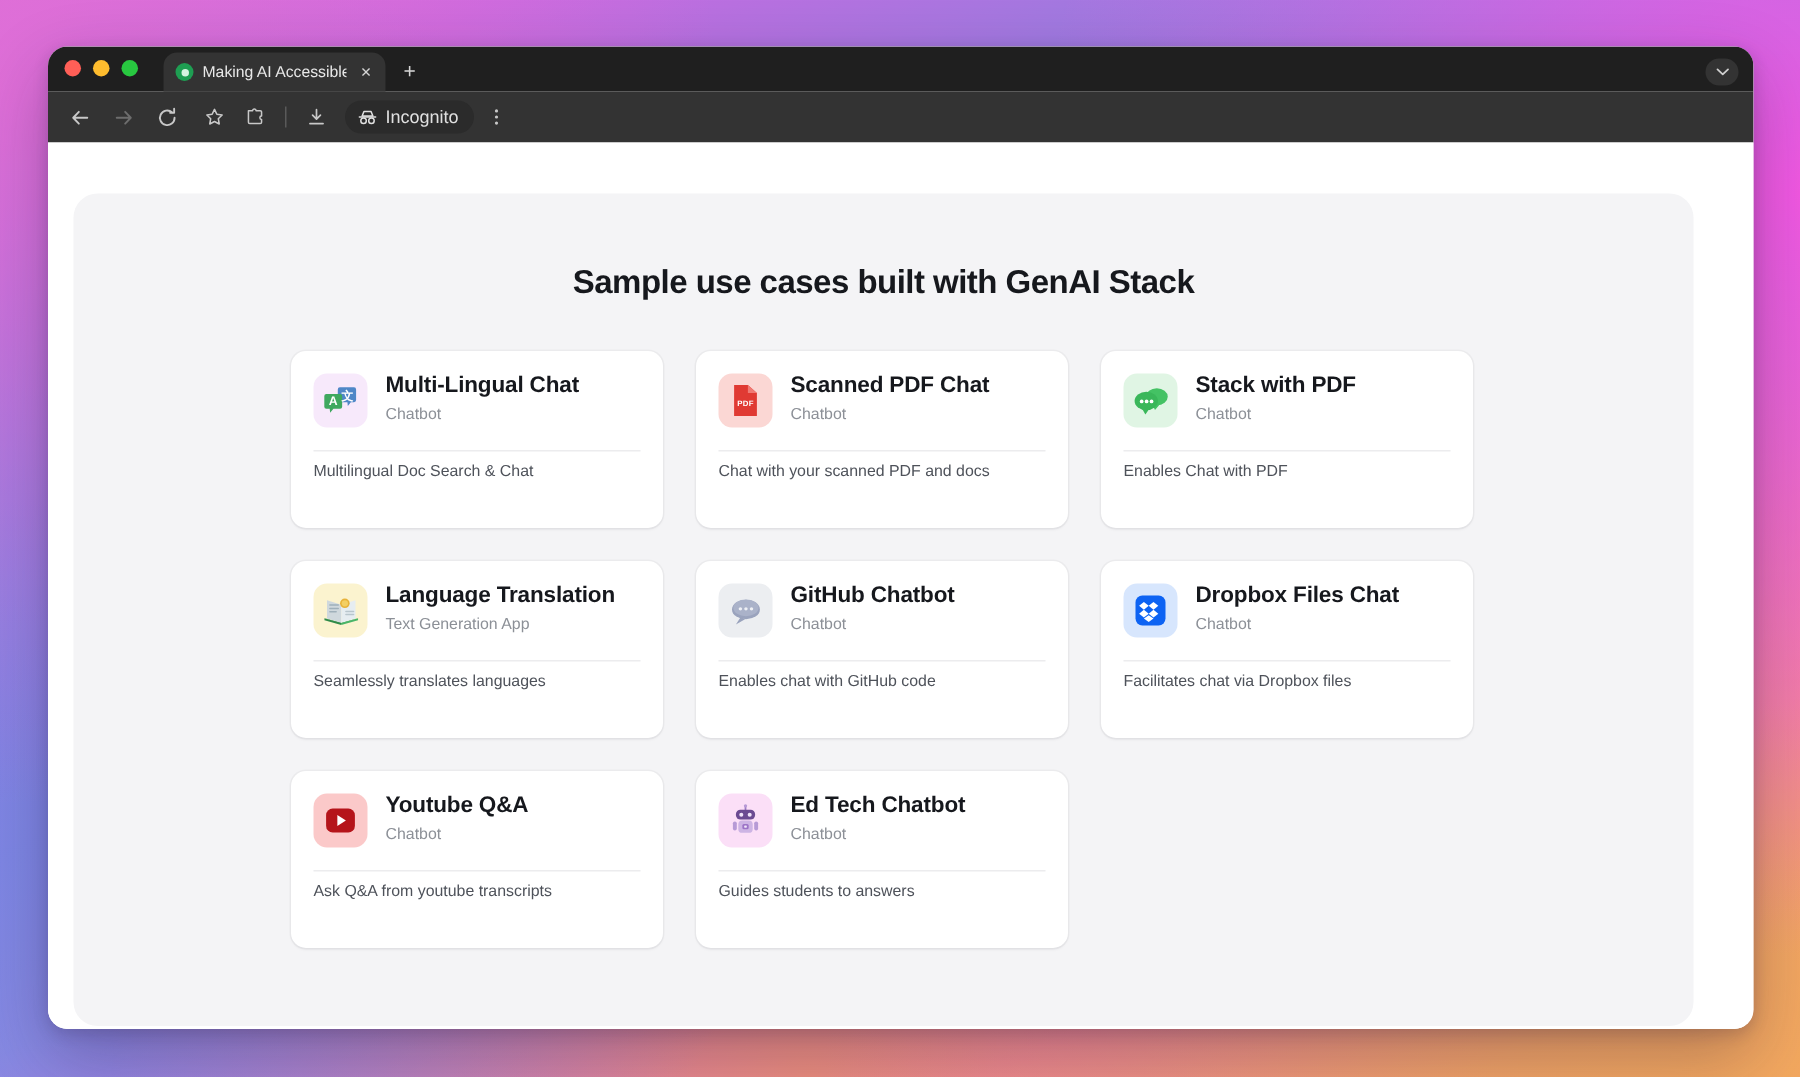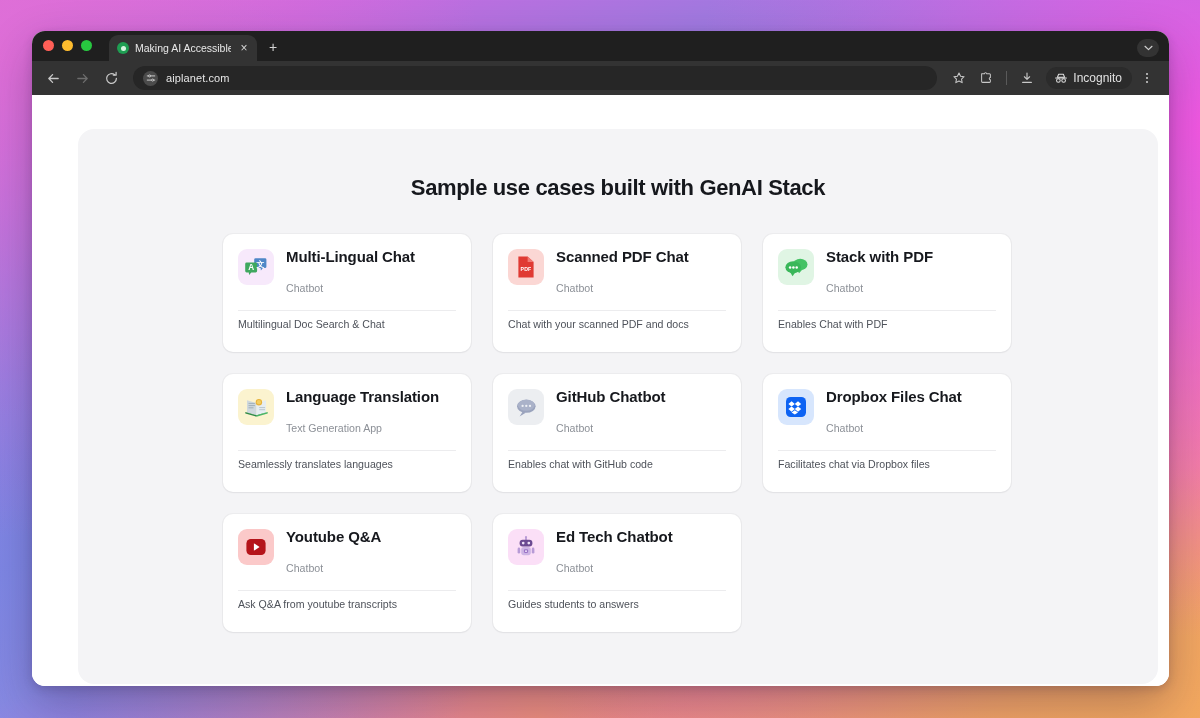--- a/index.html
+++ b/index.html
@@ -189,21 +189,21 @@
   
   .viewport {
     flex: 1;
     background: #ffffff;
     overflow: hidden;
     position: relative;
   }
 
   .panel {
     position: absolute;
-    left: 46px;
+    left: 17px;
     top: 34px;
     width: 1080px;
     height: 555px;
     background: #f4f4f6;
     border-radius: 16px;
   }
 
   .page-title {
     text-align: center;
     font-size: 22px;
@@ -244,21 +244,21 @@
     font-size: 15px;
     font-weight: 700;
     color: #16181d;
     letter-spacing: -.1px;
     line-height: 16px;
     white-space: nowrap;
   }
   .card-sub {
     font-size: 10.6px;
     color: #8c9097;
-    margin-top: 16px;
+    margin-top: 4px;
     line-height: 14px;
   }
   .card-divider {
     height: 1px;
     background: #ececee;
     margin: 15px 0 0;
   }
   .card-desc {
     font-size: 10.6px;
     color: #4e525a;
@@ -311,30 +311,20 @@
           <path d="M3 8h9.5M9 3.8 13 8l-4 4.2" stroke="currentColor" stroke-width="1.35" stroke-linecap="round" stroke-linejoin="round"></path>
         </svg>
       </div>
       <div class="nav-btn">
         <svg width="15" height="15" viewBox="0 0 16 16" fill="none" aria-hidden="true">
           <path d="M13.2 8A5.2 5.2 0 1 1 11.4 4.1" stroke="currentColor" stroke-width="1.35" stroke-linecap="round" fill="none"></path>
           <path d="M12.9 1.6v2.9h-2.9" stroke="currentColor" stroke-width="1.35" stroke-linecap="round" stroke-linejoin="round" fill="none"></path>
         </svg>
       </div>
 
-      <div class="omnibox">
-        <div class="omni-icon">
-          <svg width="10" height="10" viewBox="0 0 12 12" fill="none" aria-hidden="true">
-            <path d="M1.5 3.5h9M1.5 8.5h9" stroke="#d8d8d8" stroke-width="1.1" stroke-linecap="round"></path>
-            <circle cx="4.3" cy="3.5" r="1.25" fill="#4b4b4b" stroke="#d8d8d8" stroke-width="1"></circle>
-            <circle cx="8" cy="8.5" r="1.25" fill="#4b4b4b" stroke="#d8d8d8" stroke-width="1"></circle>
-          </svg>
-        </div>
-        <div class="omni-url" title="Search Google or type a URL">aiplanet.com</div>
-      </div>
 
       <div class="tb-icons">
         <div class="tb-btn">
           <svg width="14" height="14" viewBox="0 0 16 16" fill="none" aria-hidden="true">
             <path d="M8 2.2 9.8 5.9l4 .6-2.9 2.8.7 4L8 11.4l-3.6 1.9.7-4L2.2 6.5l4-.6L8 2.2Z" stroke="currentColor" stroke-width="1.2" stroke-linejoin="round" fill="none"></path>
           </svg>
         </div>
         <div class="tb-btn">
           <svg width="14" height="14" viewBox="0 0 16 16" fill="none" aria-hidden="true">
             <path d="M3 3.2h3.2a1.3 1.3 0 1 1 2.6 0H12a1 1 0 0 1 1 1v3.1a1.3 1.3 0 1 0 0 2.6V12a1 1 0 0 1-1 1H4a1 1 0 0 1-1-1V3.2Z" stroke="currentColor" stroke-width="1.15" stroke-linejoin="round" fill="none"></path>

